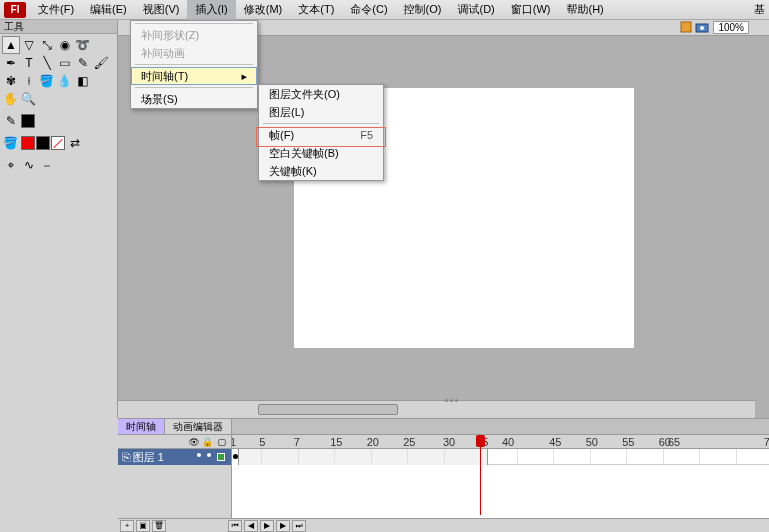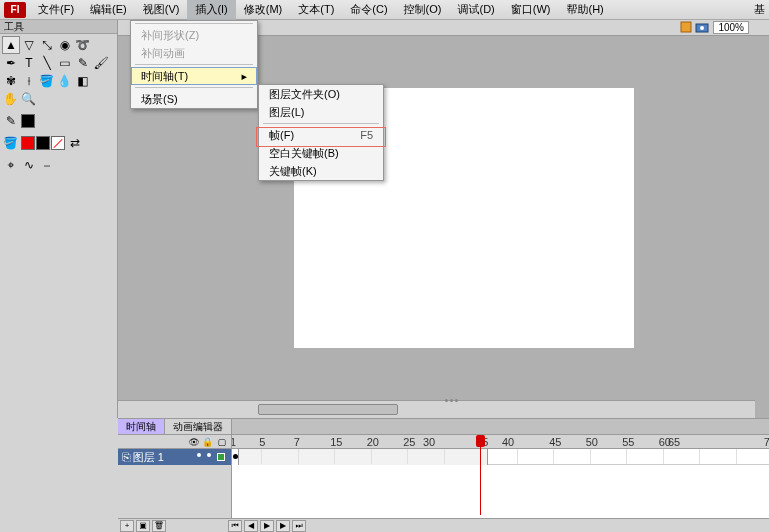--- a/index.html
+++ b/index.html
@@ -231,21 +231,21 @@
       </div>
     </div>
     <div class="tl-right">
       <div class="tl-ruler" id="ruler">
           <span style="left: -2px;">1</span>
           <span style="left: 27.2px;">5</span>
           <span style="left: 61.7px;">7</span>
           <span style="left: 98.2px;">15</span>
           <span style="left: 134.7px;">20</span>
           <span style="left: 171.2px;">25</span>
-          <span style="left: 191px;">30</span>
+          <span style="left: 211px;">30</span>
           <span style="left: 244.2px;">35</span>
           <span style="left: 270px;">40</span>
           <span style="left: 317.2px;">45</span>
           <span style="left: 353.7px;">50</span>
           <span style="left: 390.2px;">55</span>
           <span style="left: 426.7px;">60</span>
           <span style="left: 436px;">65</span>
           <span style="left: 499.7px; margin-left: 32px;">70</span>
           <span style="left: 536.2px;">75</span>
         </div>

